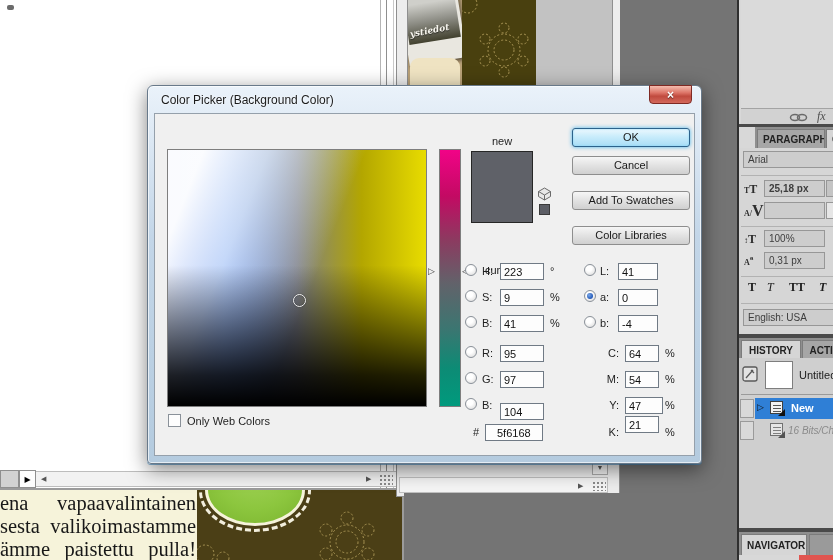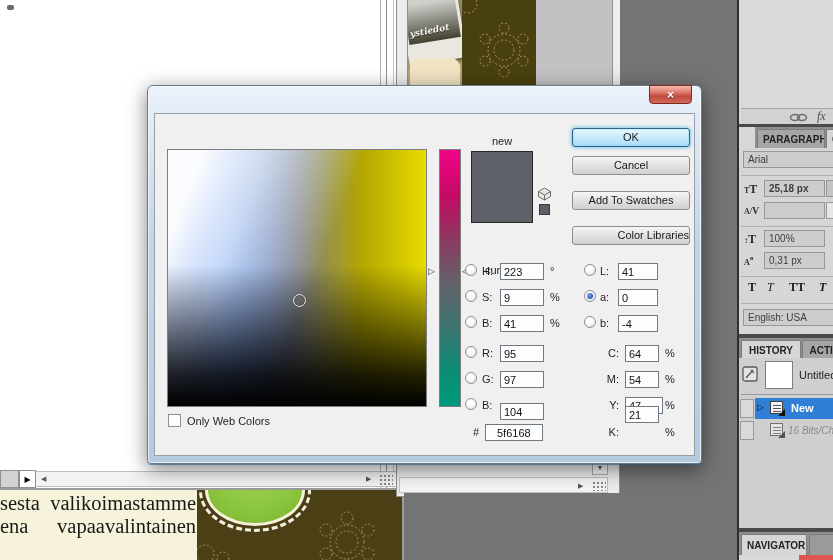--- a/index.html
+++ b/index.html
@@ -142,22 +142,23 @@
         <span class="mini-arrow" style="left:5px;">◀</span>
         <span class="mini-arrow" style="left:330px;">▶</span>
         <span class="abs grip" style="left:343px;top:2px;width:14px;height:11px;"></span>
       </div>
     </div>
     <div class="abs" id="lw-bottom-border"></div>
   </div>
 
   <div class="abs" id="lower-win">
     <div class="abs" id="fi-text">
+      <div class="jline">ena vapaavalintainen</div>
       <div class="jline">sesta valikoimastamme</div>
-      <div class="jline">ena vapaavalintainen</div>
+      <div class="jline">ämme paistettu pulla!</div>
     </div>
     <div class="abs" id="pattern-low">
       <div class="scallop-outer"></div>
       <div class="scallop-inner"></div>
       <svg class="orn" style="left:108px;top:18px;" width="80" height="60">
         <g fill="none" stroke="#a89454" stroke-dasharray="2 2">
           <circle cx="42" cy="34" r="11"></circle>
             <circle cx="42" cy="34" r="17"></circle>
           <circle cx="42" cy="10" r="6"></circle>
             <circle cx="63" cy="22" r="6"></circle>
@@ -237,21 +238,21 @@
     <div class="abs tabbar" style="left:16px;top:127px;width:94px;height:33px;">
       <div class="tab" style="left:2px;width:68px;">PARAGRAPH</div>
       <div class="tab active" style="left:71px;width:60px;">CHARACTER</div>
     </div>
     <div class="abs ppanel" style="left:0;top:148px;width:94px;height:186px;">
       <div class="pfield" style="left:4px;top:3px;width:92px;height:17px;">Arial</div>
       <div class="pdivider" style="top:27px;"></div>
       <span class="picon" style="left:5px;top:34px;">TT</span>
       <div class="pfield" style="left:25px;top:32px;width:61px;height:17px;font-weight:bold;">25,18 px</div>
       <div class="pfield" style="left:87px;top:32px;width:9px;height:17px;background:#c4c4c4;"></div>
-      <span class="picon" style="left:5px;top:56px;font-size:10px;">A/V</span>
+      <span class="picon" style="left:5px;top:56px;font-size:16px;">A/V</span>
       <div class="pfield" style="left:25px;top:54px;width:61px;height:17px;"></div>
       <div class="pfield" style="left:87px;top:54px;width:9px;height:17px;background:#e6e6e6;"></div>
       <div class="pdivider" style="top:78px;"></div>
       <span class="picon" style="left:5px;top:84px;">↕T</span>
       <div class="pfield" style="left:25px;top:82px;width:61px;height:17px;">100%</div>
       <span class="picon" style="left:5px;top:106px;">Aª</span>
       <div class="pfield" style="left:25px;top:104px;width:61px;height:17px;">0,31 px</div>
       <div class="pdivider" style="top:128px;"></div>
       <span class="styleT" style="left:9px;top:132px;">T</span>
       <span class="styleT" style="left:28px;top:132px;font-style:italic;font-weight:normal;">T</span>
@@ -294,20 +295,21 @@
     <div class="abs dark-sep" style="left:0;top:528px;width:94px;height:4px;"></div>
 
     <div class="abs tabbar" style="left:0;top:532px;width:94px;height:23px;">
       <div class="tab active" style="left:2px;width:66px;height:21px;line-height:21px;">NAVIGATOR</div>
       <div class="tab" style="left:70px;width:26px;height:21px;background:#9a9a9a;"></div>
     </div>
     <div class="abs" id="red-strip"></div>
   </div>
 
   <div class="abs" id="dialog">
+    <span id="dlg-title">Color Picker (Background Color)</span>
     <div id="close-btn">
         <span>×</span>
       </div>
     <div id="dlg-content">
 
       <div class="abs" id="color-field">
         <div class="abs" id="field-marker" style="left:125px;top:144px;"></div>
       </div>
       <div class="abs" id="a-slider"></div>
       <span class="slider-arrow" style="left:273px;top:153px;">▷</span>
@@ -323,21 +325,21 @@
         <g fill="#e8e8e8" stroke="#6a6a6a" stroke-width="1">
             <polygon points="7.5,1 13.5,4.5 13.5,9.5 7.5,13 1.5,9.5 1.5,4.5"></polygon>
             <path d="M1.5,4.5 7.5,8 13.5,4.5 M7.5,8 7.5,13" fill="none"></path>
           </g>
       </svg>
       <div class="abs" id="mini-swatch" style="background-color: rgb(92, 94, 101);"></div>
 
       <div class="btn btn-default" style="top:14px;">OK</div>
       <div class="btn" style="top:42px;">Cancel</div>
       <div class="btn" style="top:77px;">Add To Swatches</div>
-      <div class="btn" style="top:112px;text-align:right;">Color Libraries</div>
+      <div class="btn" style="top:112px;">Color Libraries</div>
 
       <div class="radio" style="left:310px;top:150px;"></div>
       <span class="flabel" style="left:327px;top:151px;">H:</span>
       <input class="fin" style="left: 345px; top: 149px; width: 44px;" value="223">
       <span class="funit" style="left:395px;top:151px;">°</span>
 
       <div class="radio" style="left:310px;top:176px;"></div>
       <span class="flabel" style="left:327px;top:177px;">S:</span>
       <input class="fin" style="left: 345px; top: 175px; width: 44px;" value="9">
       <span class="funit" style="left:395px;top:177px;">%</span>
@@ -380,21 +382,21 @@
 
       <span class="flabel" style="left:436px;top:259px;width:28px;text-align:right;">M:</span>
       <input class="fin" style="left: 470px; top: 257px; width: 34px;" value="54">
       <span class="funit" style="left:510px;top:259px;">%</span>
 
       <span class="flabel" style="left:436px;top:285px;width:28px;text-align:right;">Y:</span>
       <input class="fin" style="left: 470px; top: 283px; width: 38px;" value="47">
       <span class="funit" style="left:510px;top:285px;">%</span>
 
       <span class="flabel" style="left:436px;top:312px;width:28px;text-align:right;">K:</span>
-      <input class="fin" style="left: 470px; top: 292px; width: 34px;" value="21">
+      <input class="fin" style="left: 470px; top: 302px; width: 34px;" value="21">
       <span class="funit" style="left:510px;top:312px;">%</span>
 
       <div class="abs" id="checkbox"></div>
       <span class="flabel" style="left:32px;top:301px;">Only Web Colors</span>
     </div>
   </div>
 
 </div>
 
 </body></html>

